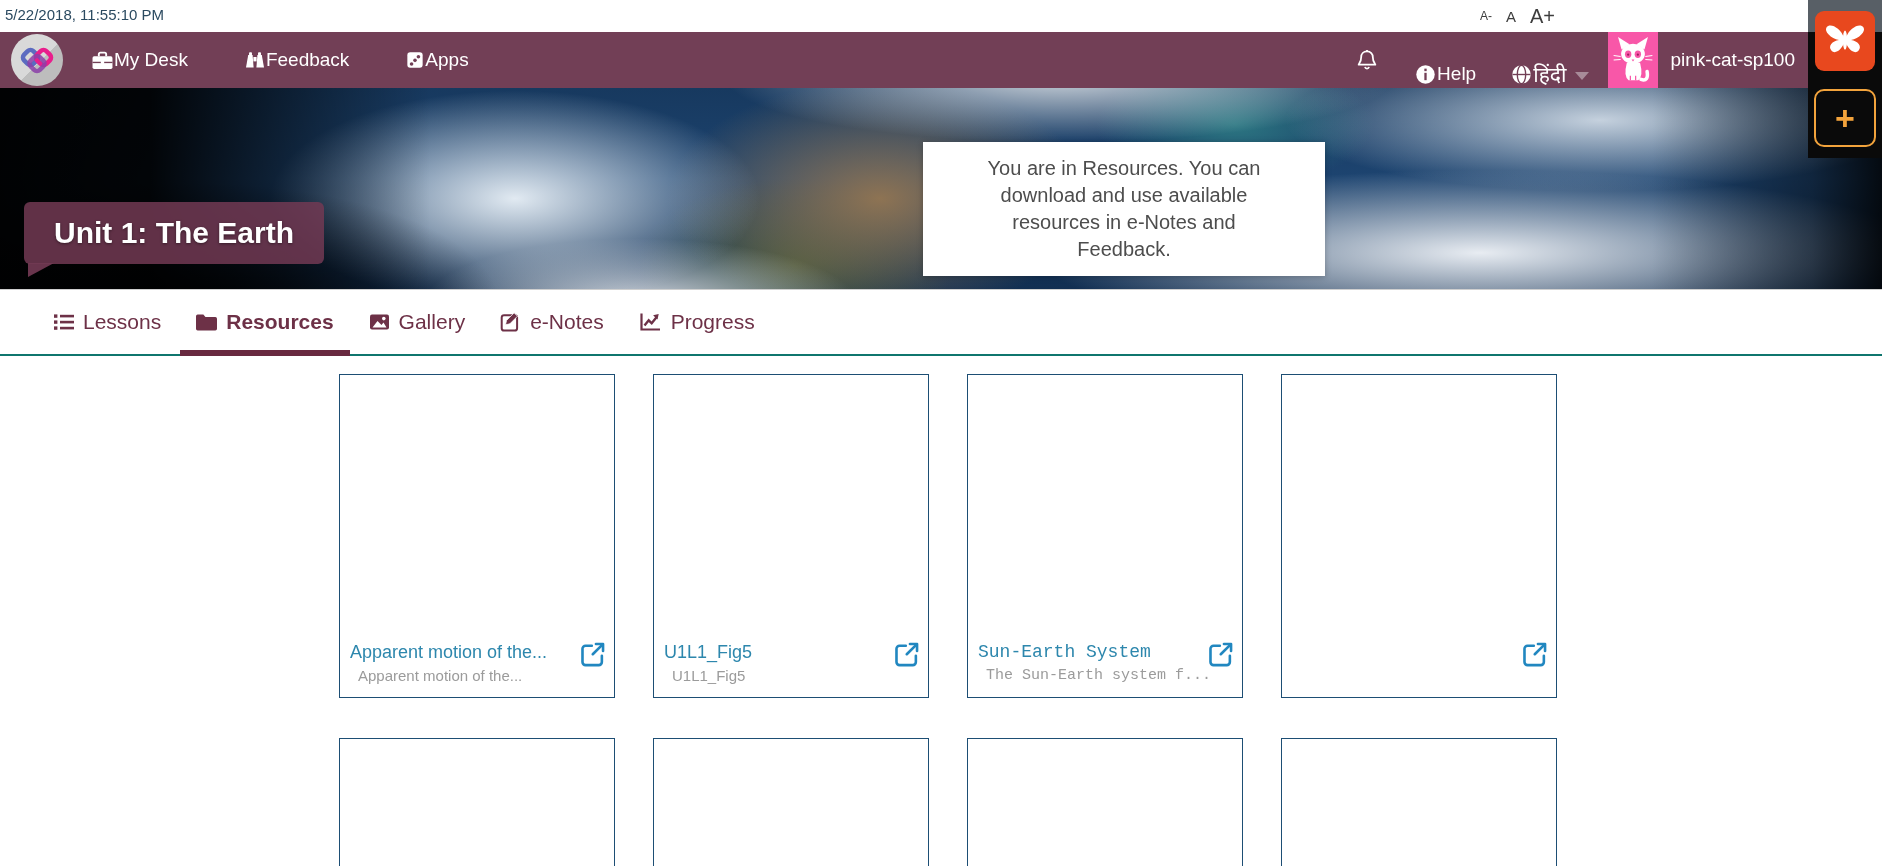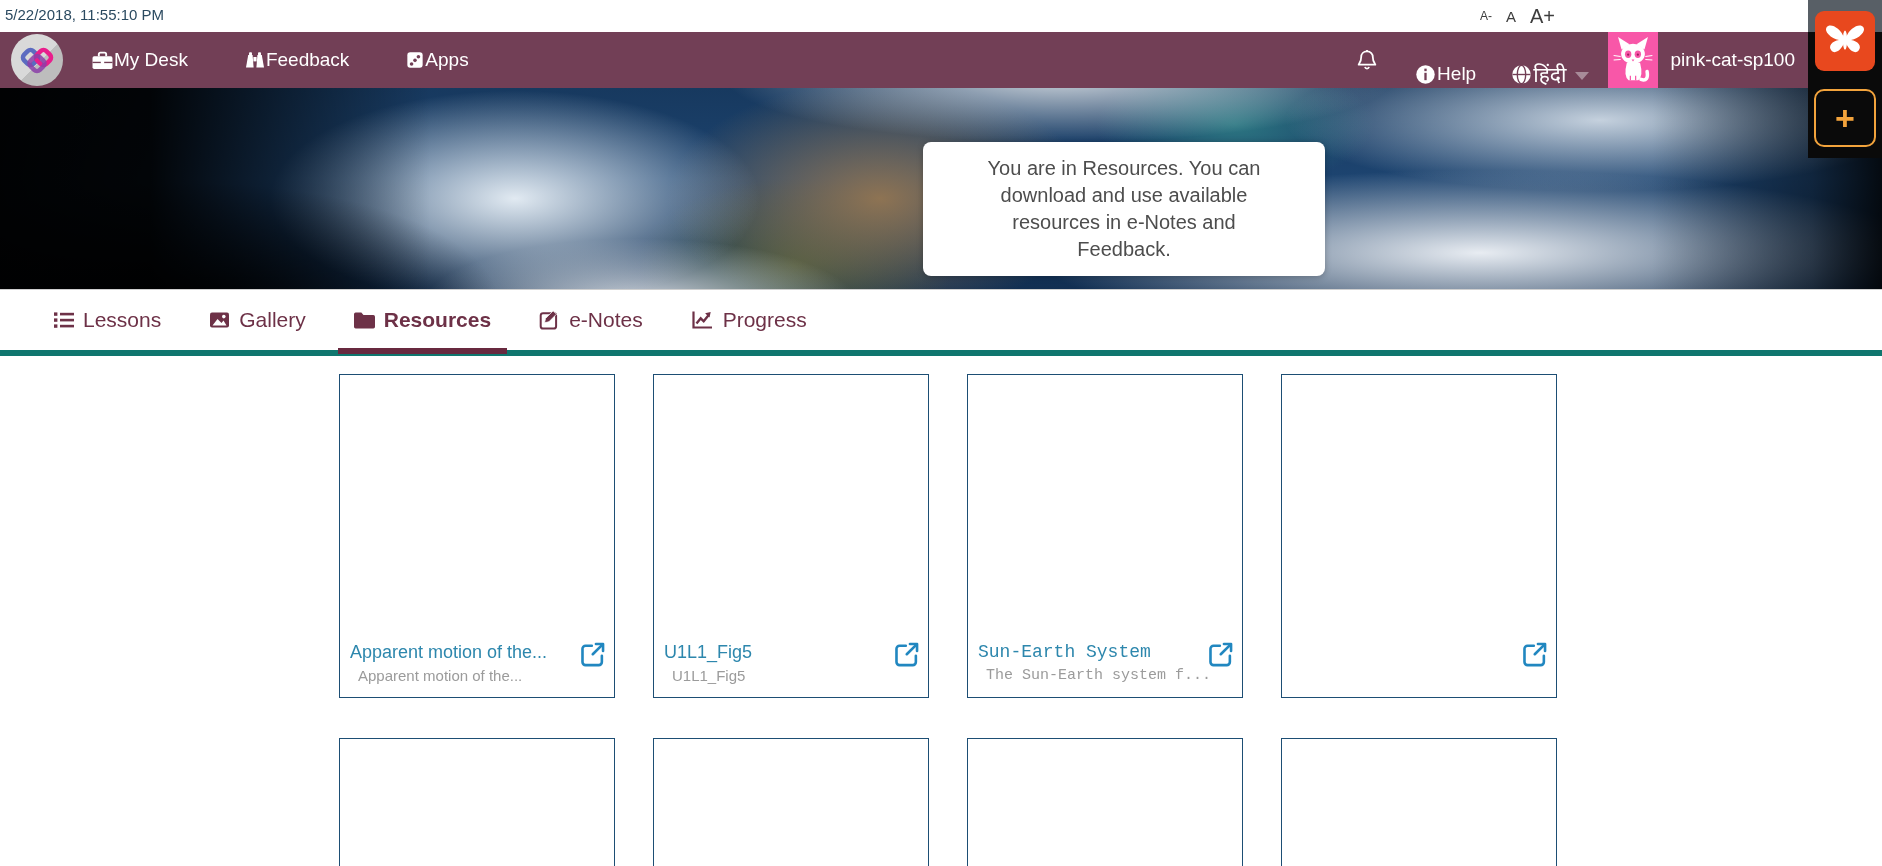--- a/index.html
+++ b/index.html
@@ -54,25 +54,25 @@
       radial-gradient(ellipse 210px 115px at 795px 88%, rgba(74,94,58,.85), rgba(74,94,58,0) 75%),
       radial-gradient(ellipse 185px 85px at 1235px 18%, rgba(46,125,133,.9), rgba(46,125,133,0) 75%),
       linear-gradient(180deg, #17395f 0%, #1d4470 45%, #122f52 100%);
   }
   .unit-banner { position:absolute; left:24px; top:114px; height:62px; padding:0 30px;
     background:rgba(114,58,84,.85); border-radius:6px; display:flex; align-items:center;
     color:#fff; font-size:30px; font-weight:bold; text-shadow:0 1px 3px rgba(0,0,0,.45); }
   .unit-banner::after { content:""; position:absolute; left:4px; bottom:-13px; width:0; height:0;
     border-top:14px solid rgba(114,58,84,.92); border-right:26px solid transparent; }
   .hero-tooltip { position:absolute; left:923px; top:54px; width:402px; min-height:124px;
-    background:#fff; border-radius:8px; box-shadow:0 1px 6px rgba(0,0,0,.25);
+    background:#fff; border-radius:0; box-shadow:0 1px 6px rgba(0,0,0,.25);
     padding:13px 34px; color:#4d4d4d; font-size:20px; line-height:27px; text-align:center; white-space:pre-line; }
   
   .tabbar { position:absolute; left:0; top:290px; width:1882px; height:66px; background:#fff;
-    border-bottom:6px solid #0f766e; display:flex; align-items:center; padding-left:38px; gap:16px; }
+    border-bottom:2px solid #0f766e; display:flex; align-items:center; padding-left:38px; gap:3px; }
   .tab { position:relative; height:66px; display:flex; align-items:center; gap:9px; padding:0 16px;
     color:#6d3147; font-size:21px; cursor:pointer; }
   .tab.active { font-weight:bold; }
   .tab.active::after { content:""; position:absolute; left:0; right:0; bottom:-1px; height:6px; background:#68293f; }
   .tab svg { flex:0 0 auto; }
   
   .card { position:absolute; width:276px; height:324px; border:1px solid #1d4e74; background:#fff; cursor:pointer; }
   .card-label { position:absolute; left:0; right:0; bottom:0; padding:0 10px 12px; }
   .card-title { color:#2d87ad; font-size:18px; line-height:22px; margin-bottom:4px;
     white-space:nowrap; overflow:hidden; max-width:230px; cursor:pointer; }
@@ -194,51 +194,54 @@
       <path d="M13.6 9 C15.5 3.5 21.5 0.5 23.4 3.2 C25 5.6 21 9.5 16.4 10.4 C20.2 10.9 22.8 13.8 20.7 16.4 C18.5 19 14.7 15.6 13.6 12.2 Z"></path>
       <ellipse cx="13" cy="10.5" rx="1.2" ry="5.5"></ellipse>
     </svg>
   </button>
   <button class="add-btn">
     <span>+</span>
   </button>
 </aside>
 
 <section class="hero">
+  <div class="unit-banner">
+    <span>Unit 1: The Earth</span>
+  </div>
   <div class="hero-tooltip">You are in Resources. You can
 download and use available
 resources in e-Notes and
 Feedback.</div>
 </section>
 
 <div class="tabbar">
   <div class="tab">
     <svg width="20" height="18" viewBox="0 0 20 18" fill="#6d3147">
       <rect x="0" y="1.4" width="3.4" height="3.4"></rect>
         <rect x="6" y="1.8" width="14" height="2.6"></rect>
       <rect x="0" y="7.4" width="3.4" height="3.4"></rect>
         <rect x="6" y="7.8" width="14" height="2.6"></rect>
       <rect x="0" y="13.4" width="3.4" height="3.4"></rect>
         <rect x="6" y="13.8" width="14" height="2.6"></rect>
     </svg>
     <span>Lessons</span>
   </div>
+  <div class="tab active">
+    <svg width="21" height="17" viewBox="0 0 20 16" fill="#6d3147">
+      <path d="M0 2 a1.6 1.6 0 0 1 1.6-1.6 H7 l2 2.4 h9.4 A1.6 1.6 0 0 1 20 4.4 V14 a1.6 1.6 0 0 1 -1.6 1.6 H1.6 A1.6 1.6 0 0 1 0 14 Z"></path>
+    </svg>
+    <span>Resources</span>
+  </div>
   <div class="tab">
     <svg width="21" height="20" viewBox="0 0 20 20" fill="#6d3147">
       <rect x="0.5" y="2.5" width="19" height="15" rx="2"></rect>
       <polygon points="3,15.5 8,9 12,13 14,10.5 17,15.5" fill="#fff"></polygon>
       <circle cx="14.3" cy="6.6" r="1.8" fill="#fff"></circle>
     </svg>
     <span>Gallery</span>
-  </div>
-  <div class="tab active">
-    <svg width="21" height="17" viewBox="0 0 20 16" fill="#6d3147">
-      <path d="M0 2 a1.6 1.6 0 0 1 1.6-1.6 H7 l2 2.4 h9.4 A1.6 1.6 0 0 1 20 4.4 V14 a1.6 1.6 0 0 1 -1.6 1.6 H1.6 A1.6 1.6 0 0 1 0 14 Z"></path>
-    </svg>
-    <span>Resources</span>
   </div>
   <div class="tab">
     <svg width="21" height="20" viewBox="0 0 20 20">
       <rect x="1.2" y="3.2" width="15.4" height="15.4" rx="2.4" fill="none" stroke="#6d3147" stroke-width="2"></rect>
       <path d="M13.6 0.8 l3.4 3.4 L9.4 11.8 l-4.4 1 1-4.4 Z" fill="#6d3147" stroke="#fff" stroke-width="0.8"></path>
     </svg>
     <span>e-Notes</span>
   </div>
   <div class="tab">
     <svg width="23" height="20" viewBox="0 0 22 20">

